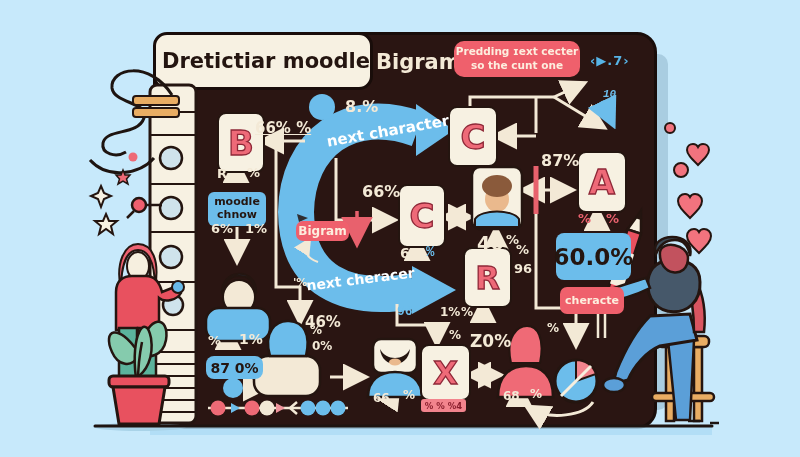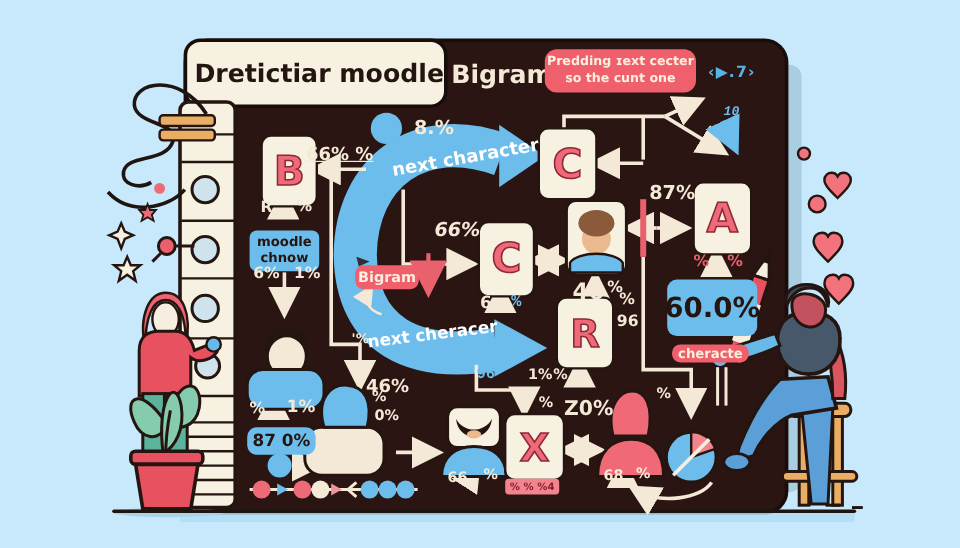--- a/index.html
+++ b/index.html
@@ -276,32 +276,32 @@
 
   <div class="bluebox" style="left:208px;top:192px;width:58px;height:34px;font-size:11px;line-height:1.15;border-radius:6px;">
     <div>
         <div>moodle</div>
          <div>chnow</div>
       </div>
     </div>
   <div class="bluebox" style="left:556px;top:233px;width:75px;height:47px;font-size:23px;">60.0%</div>
   <div class="bluebox" style="left:206px;top:356px;width:57px;height:23px;font-size:14px;">87 0%</div>
   <div class="pill" style="left:296px;top:221px;width:53px;height:20px;font-size:12px;">Bigram</div>
-  <div class="pill" style="left:560px;top:287px;width:64px;height:15px;font-size:11px;">cheracte</div>
+  <div class="pill" style="left:560px;top:287px;width:64px;height:27px;font-size:11px;">cheracte</div>
 
   <div class="arrow-text" style="left:326px;top:122px;font-size:15px;transform:rotate(-10deg);">next character</div>
   <div class="arrow-text" style="left:306px;top:271px;font-size:14px;transform:rotate(-7deg);">next cheracer</div>
 
   <div class="lbl" style="left:345px;top:99px;font-size:16px;">8.%</div>
   <div class="lbl" style="left:255px;top:121px;font-size:15px;text-decoration:underline;">66% %</div>
   <div class="lbl" style="left:217px;top:167px;font-size:13px;">R.</div>
   <div class="lbl" style="left:247px;top:166px;font-size:13px;">%</div>
   <div class="lbl" style="left:211px;top:222px;font-size:13px;">6%</div>
   <div class="lbl" style="left:245px;top:222px;font-size:13px;">1%</div>
-  <div class="lbl" style="left:362px;top:184px;font-size:16px;font-style:italic;">66%</div>
+  <div class="lbl" style="left:362px;top:184px;font-size:16px;">66%</div>
   <div class="lbl" style="left:400px;top:246px;font-size:14px;">6.</div>
   <div class="lbl blue" style="left:426px;top:245px;font-size:14px;">%</div>
   <div class="lbl" style="left:477px;top:234px;font-size:19px;">46</div>
   <div class="lbl" style="left:506px;top:233px;font-size:13px;">%</div>
   <div class="lbl" style="left:541px;top:153px;font-size:16px;">87%</div>
   <div class="lbl blue" style="left:603px;top:89px;font-size:11px;font-style:italic;">10</div>
   <div class="lbl red" style="left:578px;top:212px;font-size:13px;">%</div>
   <div class="lbl red" style="left:606px;top:212px;font-size:13px;">%</div>
   <div class="lbl" style="left:516px;top:243px;font-size:13px;">%</div>
   <div class="lbl" style="left:514px;top:262px;font-size:13px;">96</div>

